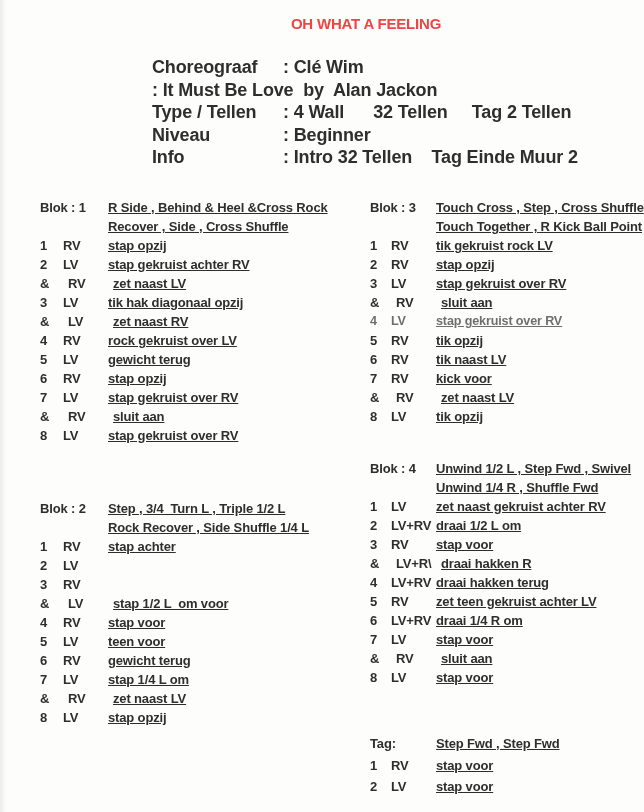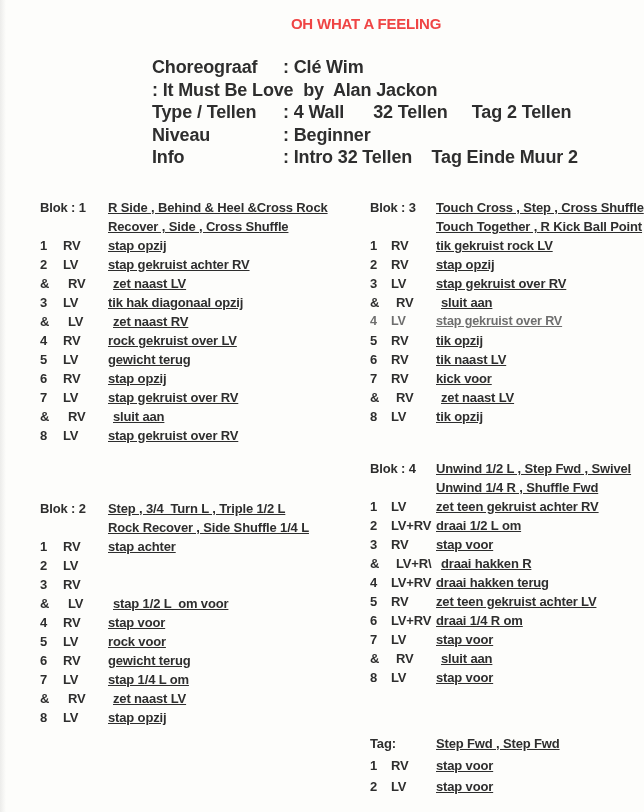--- a/index.html
+++ b/index.html
@@ -169,21 +169,21 @@
         <span class="c-desc">stap 1/2 L  om voor</span>
       </div>
       <div class="row step">
         <span class="c-count">4</span>
         <span class="c-foot">RV</span>
         <span class="c-desc">stap voor</span>
       </div>
       <div class="row step">
         <span class="c-count">5</span>
         <span class="c-foot">LV</span>
-        <span class="c-desc">rock voor</span>
+        <span class="c-desc">teen voor</span>
       </div>
       <div class="row step">
         <span class="c-count">6</span>
         <span class="c-foot">RV</span>
         <span class="c-desc">gewicht terug</span>
       </div>
       <div class="row step">
         <span class="c-count">7</span>
         <span class="c-foot">LV</span>
         <span class="c-desc">stap 1/4 L om</span>
@@ -264,21 +264,21 @@
         <span class="c-label">Blok : 4</span>
         <span class="c-desc">Unwind 1/2 L , Step Fwd , Swivel</span>
       </div>
       <div class="row hdr">
         <span class="c-label"></span>
         <span class="c-desc">Unwind 1/4 R , Shuffle Fwd</span>
       </div>
       <div class="row step">
         <span class="c-count">1</span>
         <span class="c-foot">LV</span>
-        <span class="c-desc">zet teen gekruist achter RV</span>
+        <span class="c-desc">zet naast gekruist achter RV</span>
       </div>
       <div class="row step">
         <span class="c-count">2</span>
         <span class="c-foot">LV+RV</span>
         <span class="c-desc">draai 1/2 L om</span>
       </div>
       <div class="row step">
         <span class="c-count">3</span>
         <span class="c-foot">RV</span>
         <span class="c-desc">stap voor</span>

